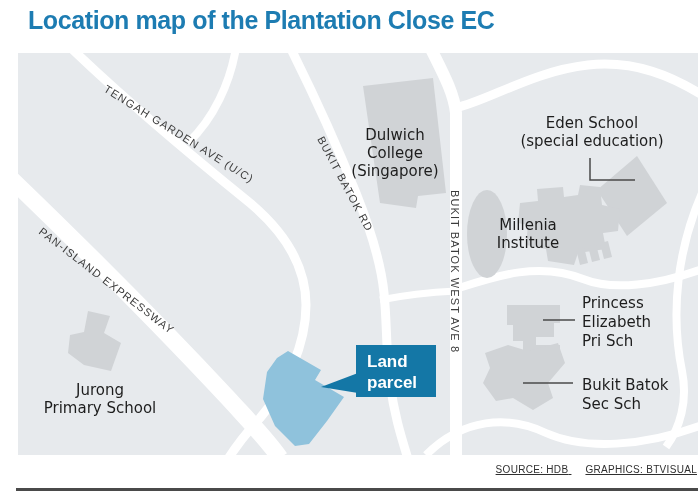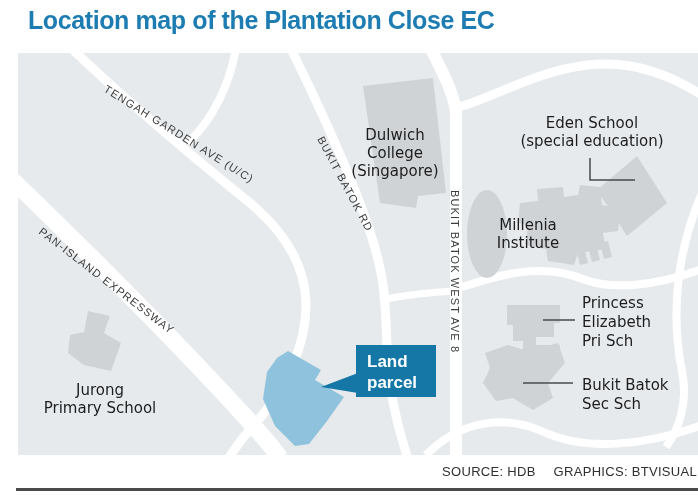--- a/index.html
+++ b/index.html
@@ -10,21 +10,21 @@
   .map{position:absolute;left:18px;top:53px;width:680px;height:402px;background:#e7eaed;}
   .map svg{display:block;width:680px;height:402px;}
   .road{stroke:#ffffff;fill:none;}
   .bld{fill:#d0d3d6;stroke:none;}
   .leader{stroke:#4a4a4a;stroke-width:1.5;fill:none;}
   .place-label{font-family:"DejaVu Sans","Liberation Sans",sans-serif;font-size:15px;fill:#1d1d1d;}
   .road-label{font-family:"Liberation Sans",sans-serif;font-size:11px;fill:#3c3c3c;letter-spacing:1.1px;}
   .parcel{fill:#8fc2dc;}
   .callout{fill:#1477a6;}
   .callout-text{font-family:"Liberation Sans",sans-serif;font-size:17px;font-weight:bold;fill:#ffffff;}
-  .credits{position:absolute;right:8px;top:464px;font-size:13px;color:#2f2f2f;letter-spacing:0.3px;}
+  .credits{position:absolute;right:8px;top:464px;font-size:10px;color:#2f2f2f;letter-spacing:0.3px;text-decoration:underline;}
   .credits span{margin-left:14px;}
   .rule{position:absolute;left:16px;right:0;top:488px;height:3px;background:#4a4a4a;}
 </style>
 </head>
 <body>
 
 <div class="page">
 
   <h1 class="title">Location map of the Plantation Close EC</h1>
 

